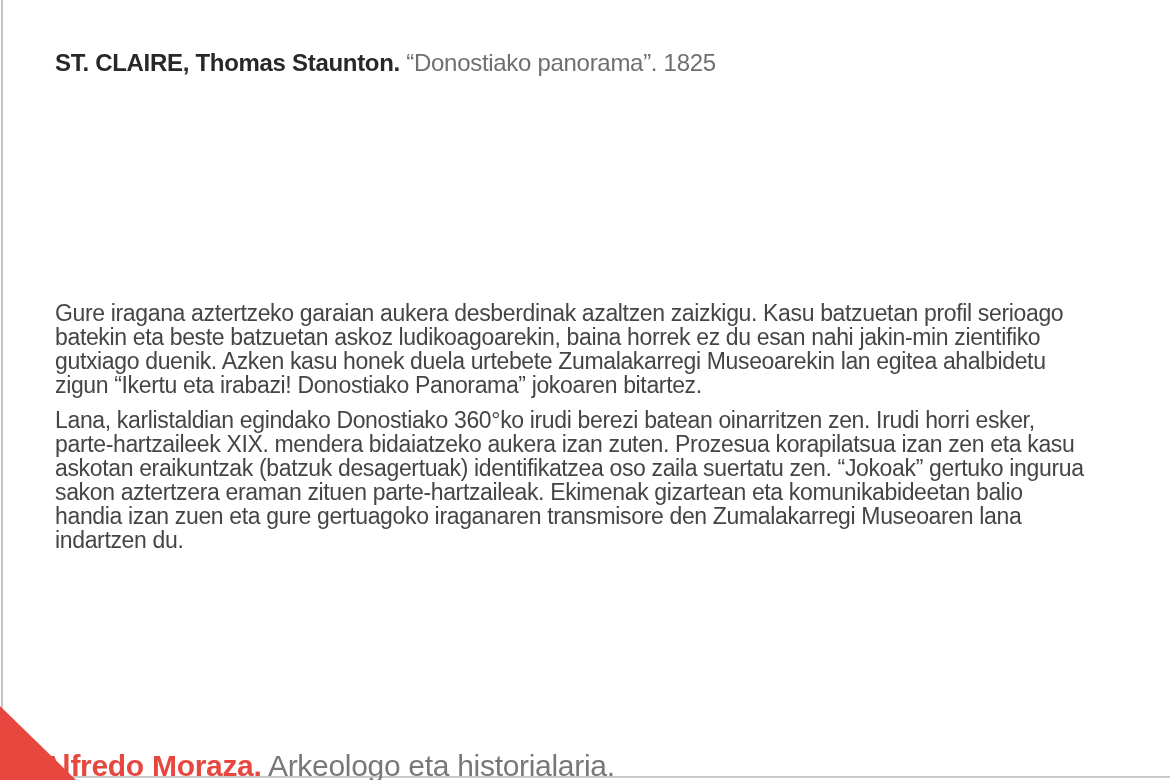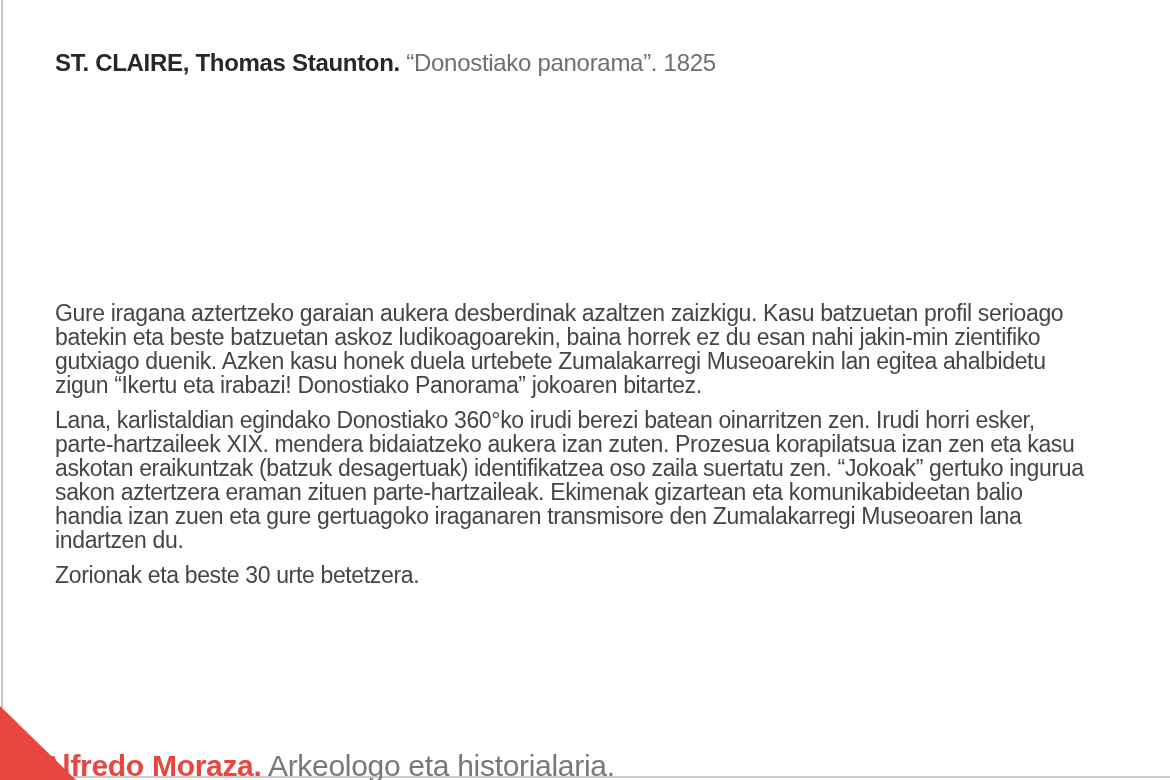--- a/index.html
+++ b/index.html
@@ -103,18 +103,17 @@
 
   <div class="left-line"></div>
   <div class="bottom-line"></div>
   <div class="corner-triangle"></div>
 
   <h1 class="title"><span class="t-author">ST. CLAIRE, Thomas Staunton.</span> <span class="t-quote">“Donostiako panorama”.</span> <span class="t-year">1825</span></h1>
 
   <div class="content">
     <p>Gure iragana aztertzeko garaian aukera desberdinak azaltzen zaizkigu. Kasu batzuetan profil serioago batekin eta beste batzuetan askoz ludikoagoarekin, baina horrek ez du esan nahi jakin-min zientifiko gutxiago duenik. Azken kasu honek duela urtebete Zumalakarregi Museoarekin lan egitea ahalbidetu zigun “Ikertu eta irabazi! Donostiako Panorama” jokoaren bitartez.</p>
     <p>Lana, karlistaldian egindako Donostiako 360°ko irudi berezi batean oinarritzen zen. Irudi horri esker, parte-hartzaileek XIX. mendera bidaiatzeko aukera izan zuten. Prozesua korapilatsua izan zen eta kasu askotan eraikuntzak (batzuk desagertuak) identifikatzea oso zaila suertatu zen. “Jokoak” gertuko ingurua sakon aztertzera eraman zituen parte-hartzaileak. Ekimenak gizartean eta komunikabideetan balio handia izan zuen eta gure gertuagoko iraganaren transmisore den Zumalakarregi Museoaren lana indartzen du.</p>
-    <p>Zorionak eta beste 30 urte betetzera.</p>
   </div>
 
   <div class="footer"><span class="f-name">Alfredo Moraza.</span> <span class="f-role">Arkeologo eta historialaria.</span></div>
 
 </div>
 
 </body></html>

